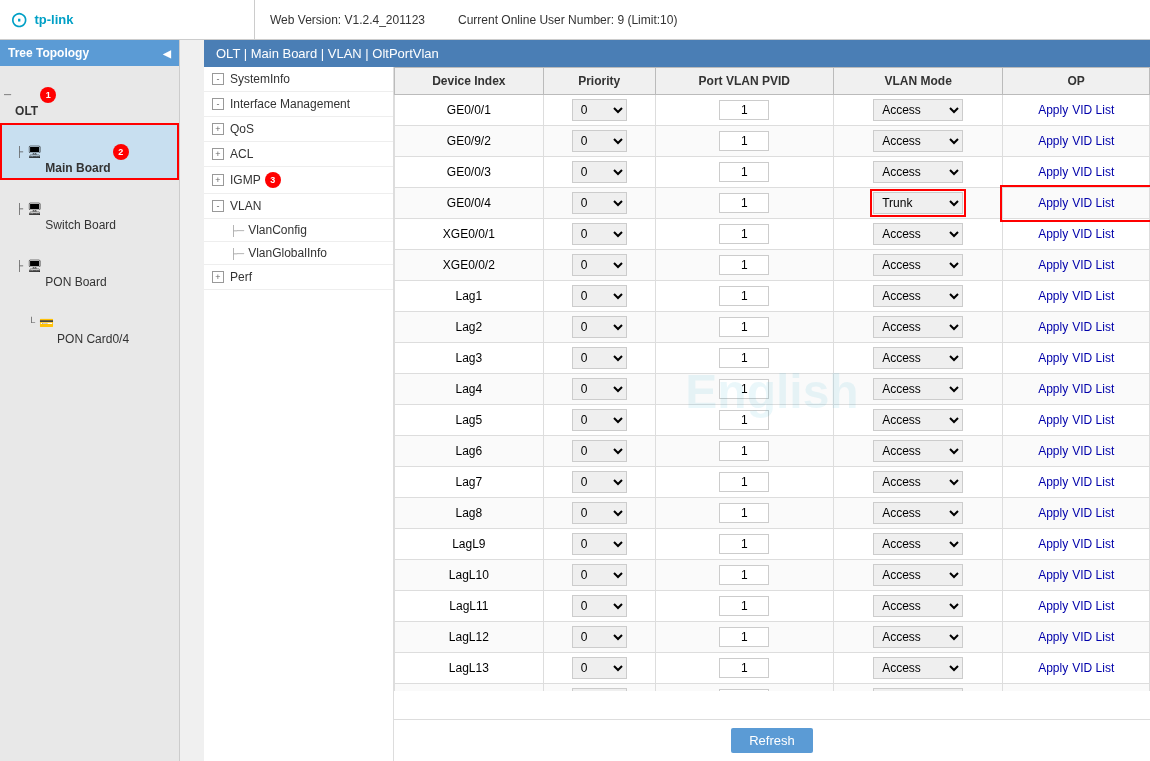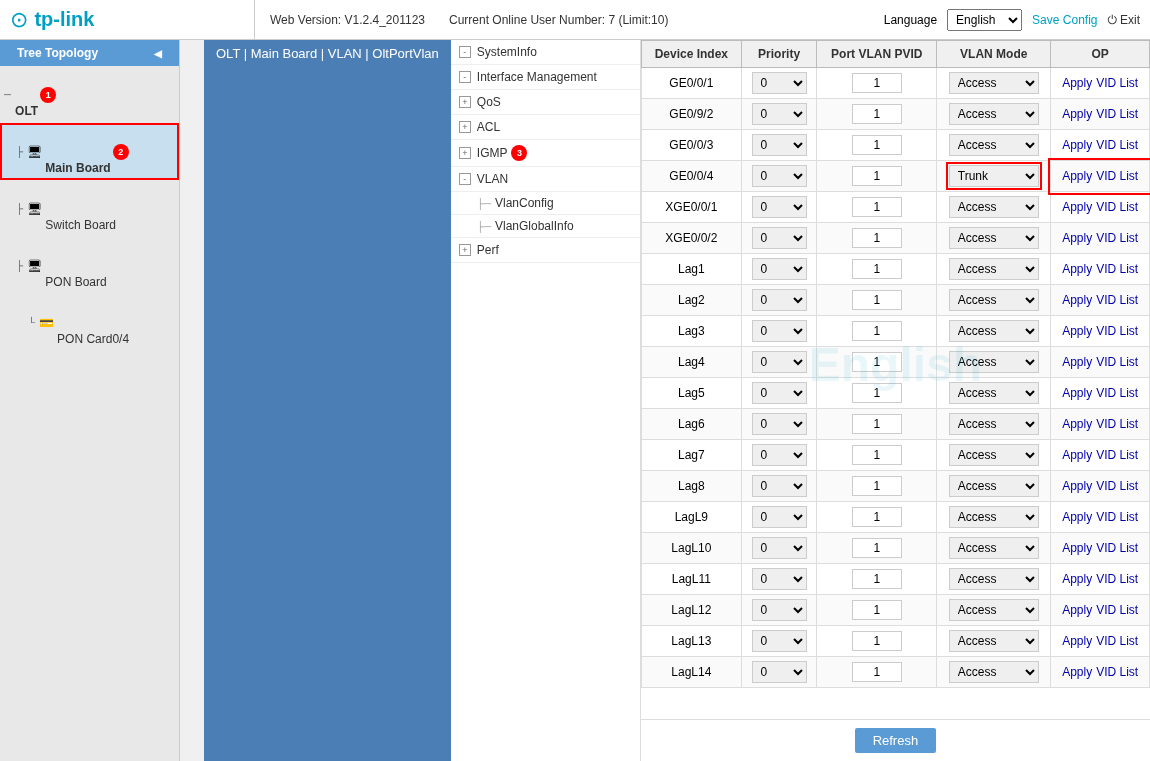--- a/index.html
+++ b/index.html
@@ -22,29 +22,29 @@
       height: 100%;
       padding-right: 10px;
     }
     .logo-icon {
       color: #00a0c6;
       font-size: 22px;
       margin-right: 6px;
     }
     .logo-text {
       color: #00a0c6;
-      font-size: 20px;
+      font-size: 13px;
       font-weight: bold;
     }
     .header-info {
       flex: 1;
       display: flex;
       align-items: center;
       padding-left: 15px;
-      gap: 24px;
+      gap: 33px;
       font-size: 12px;
       color: #333;
     }
     .header-right {
       display: flex;
       align-items: center;
       gap: 10px;
       margin-left: auto;
     }
     .lang-select {
@@ -74,21 +74,21 @@
     .sidebar {
       width: 180px;
       background: #e8e8e8;
       border-right: 1px solid #ccc;
       overflow-y: auto;
       flex-shrink: 0;
     }
     .tree-header {
       background: #5b9bd5;
       color: white;
-      padding: 6px 17px;
+      padding: 6px 8px;
       display: flex;
       align-items: center;
       justify-content: space-between;
       font-weight: bold;
       font-size: 12px;
     }
     .tree-header-arrow {
       font-size: 10px;
     }
     .tree-item {
@@ -125,20 +125,21 @@
 
     .node-selected-box {
       outline: 2px solid red;
       outline-offset: -2px;
     }
 
     
     .content-area {
       flex: 1;
       display: flex;
+      flex-direction: column;
       overflow: hidden;
       padding-left: 24px;
     }
 
     .breadcrumb-bar {
       background: #4a7eb5;
       color: white;
       padding: 6px 12px;
       font-size: 13px;
     }
@@ -302,33 +303,21 @@
 </head>
 <body>
 
 <div class="header">
   <div class="logo-area">
     <span class="logo-icon">⊙</span>
     <span class="logo-text">tp-link</span>
   </div>
   <div class="header-info">
     <span>Web Version: V1.2.4_201123</span>
-    <span>Current Online User Number: 7 (Limit:10)</span>
-  </div>
-  <div class="header-right">
-    <span>Language</span>
-    <select class="lang-select">
-      <option>English</option>
-      <option>Chinese</option>
-    </select>
-    <a class="save-config">Save Config</a>
-    <span class="exit-btn">
-      <span>⏻</span>
-      <span>Exit</span>
-    </span>
+    <span>Current Online User Number: 9 (Limit:10)</span>
   </div>
 </div>
 
 <div class="main-layout">
 
   <div class="sidebar">
     <div class="tree-header">
       <span>Tree Topology</span>
       <span class="tree-header-arrow">◀</span>
     </div>

